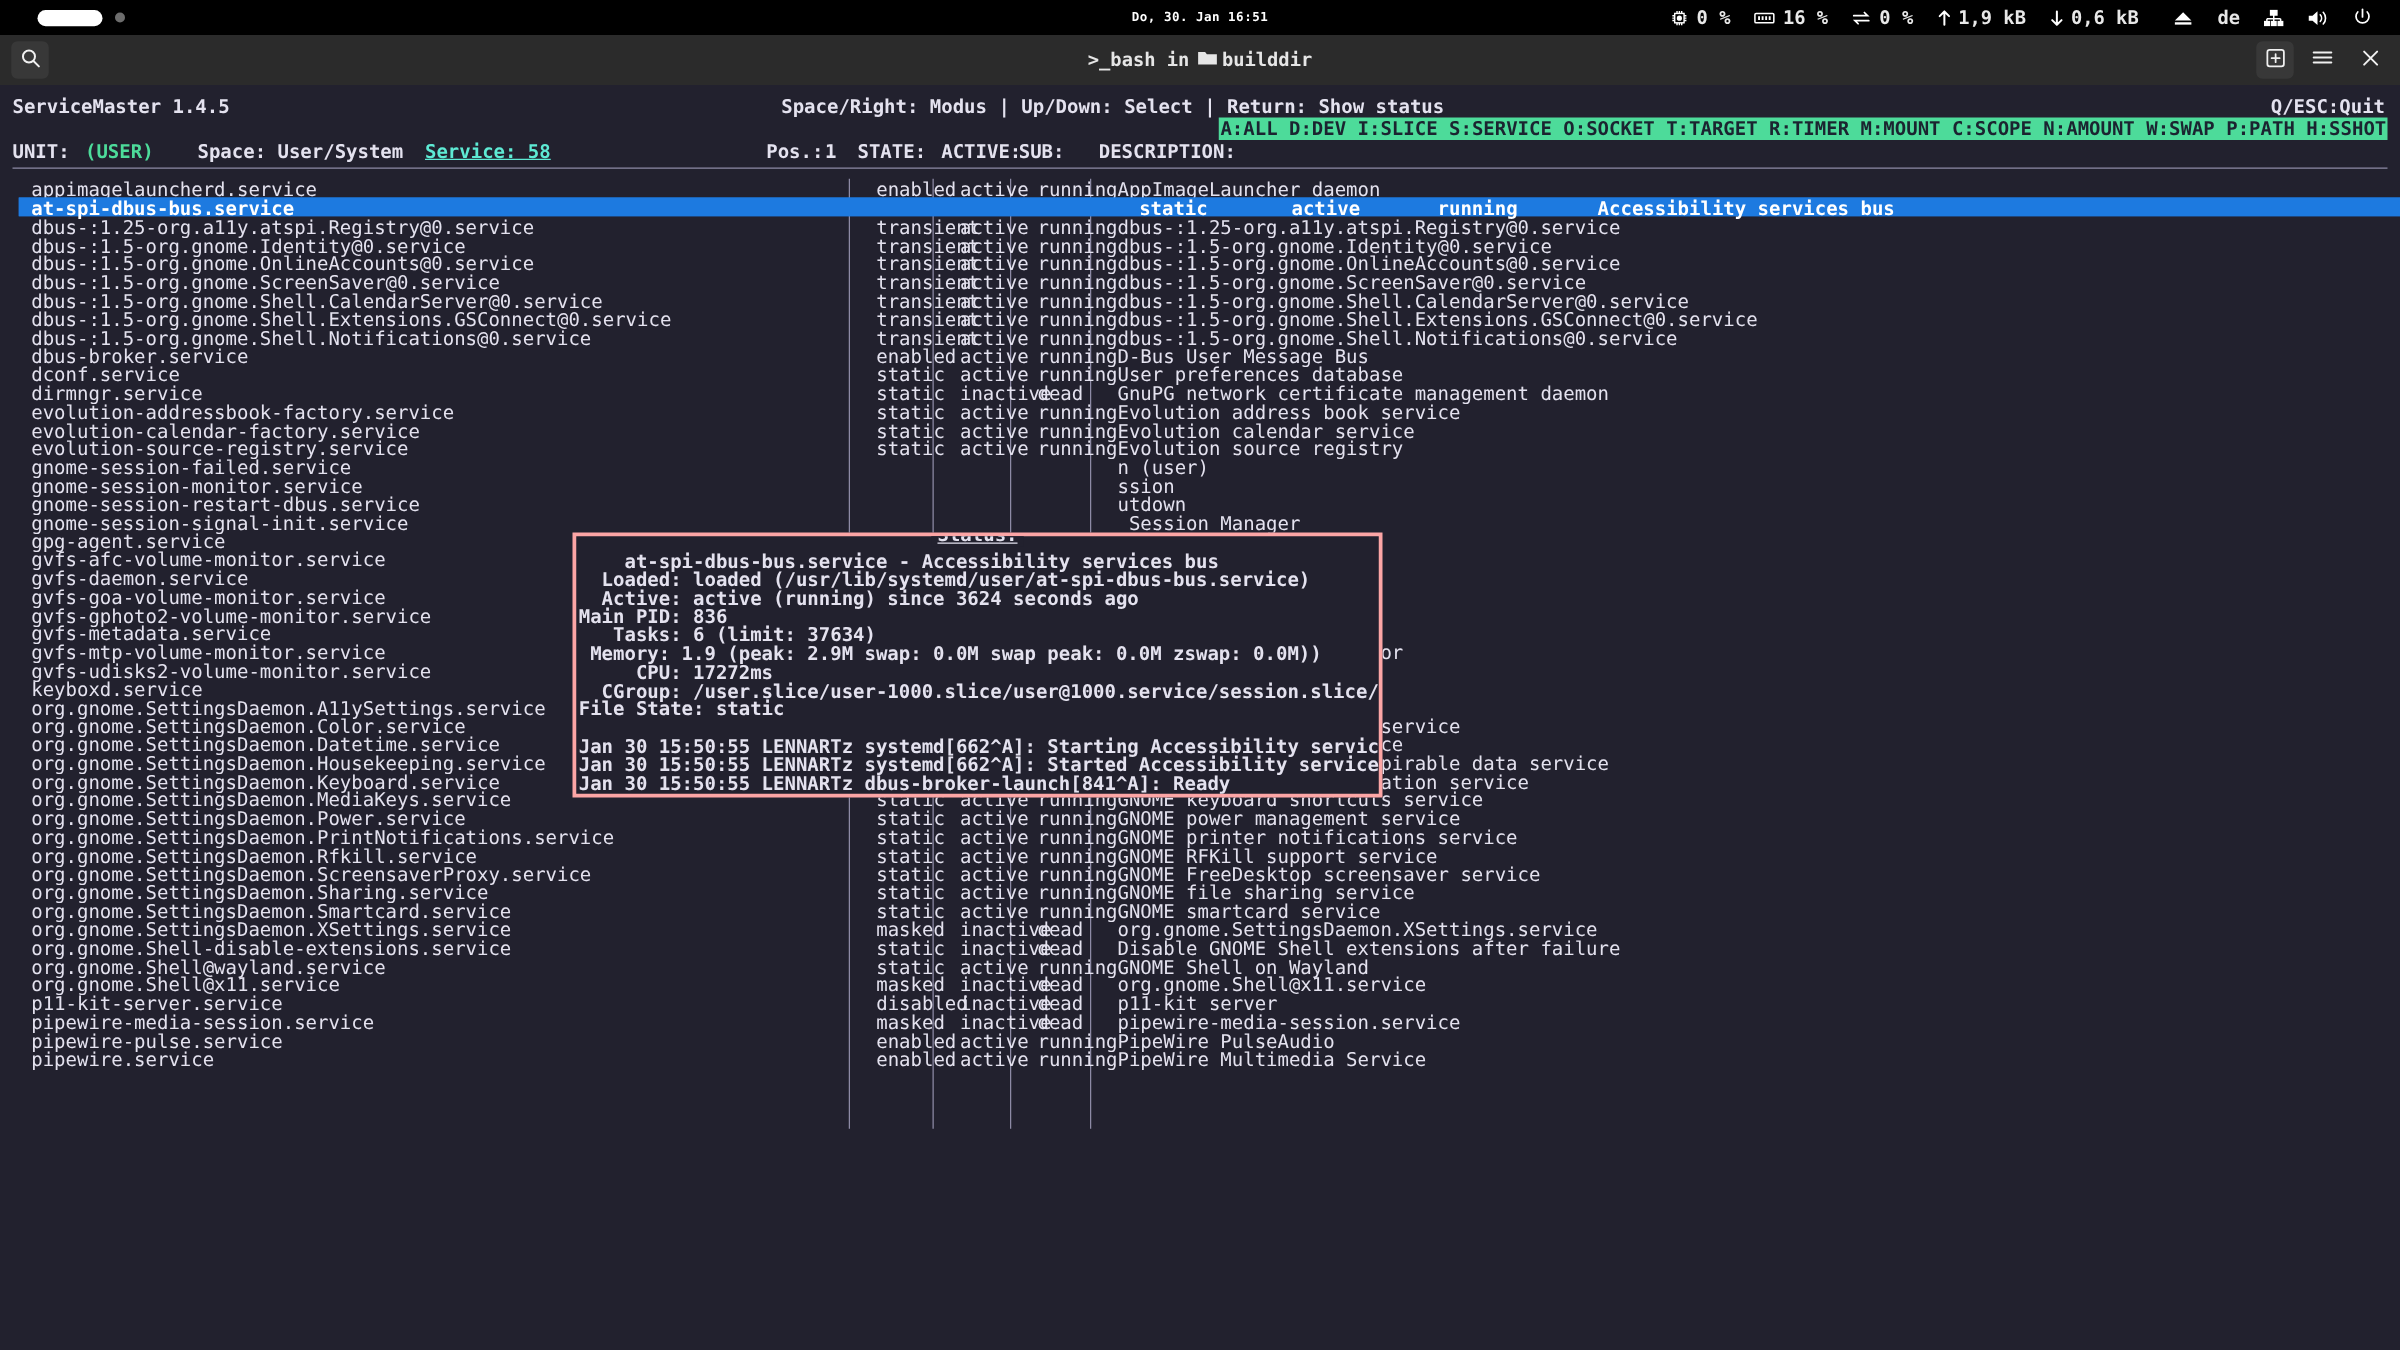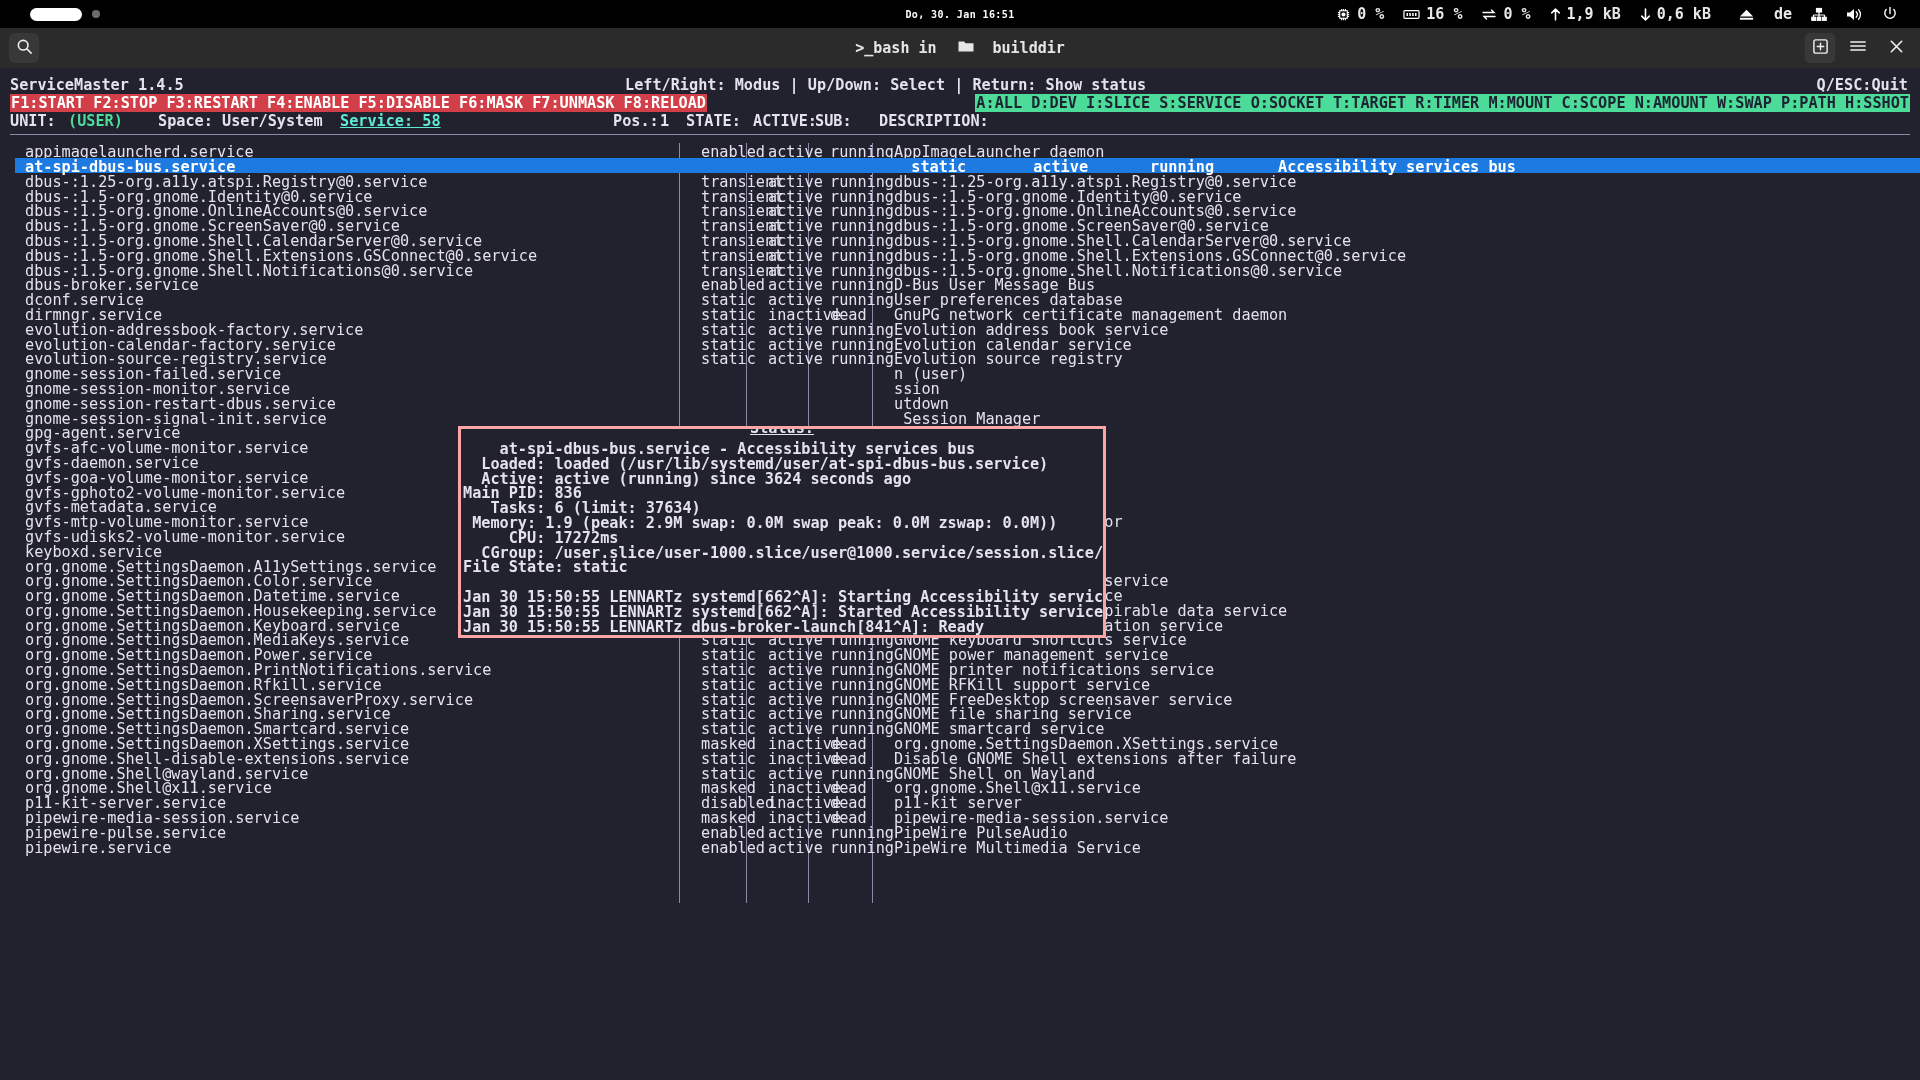--- a/index.html
+++ b/index.html
@@ -47,21 +47,21 @@
     display:flex; align-items:center; justify-content:center;
     background:#383838; cursor:pointer;
   }
   .tbar-btn.flat { background:transparent; }
   #tbar-left { padding-left:5px; display:flex; align-items:center; }
   #tbar-right { margin-left:auto; padding-right:5px; display:flex; align-items:center; }
   #tbar-title {
     position:absolute; left:0; right:0; text-align:center;
     color:#e6e6e6; font-size:15px; font-weight:bold;
     pointer-events:none; display:flex; align-items:center;
-    justify-content:center; gap:15px;
+    justify-content:center; gap:0px;
   }
   .folder-ico { display:inline-block; margin:0 4px 0 6px; vertical-align:-2px; }
   
   #terminal {
     position:absolute; top:68px; left:0;
     width:1920px; height:1012px;
     background:#22212e;
     color:#e4e2ef;
     font-family:"DejaVu Sans Mono", monospace;
     font-size:15.2px;
@@ -257,26 +257,25 @@
         </svg>
       </span>
     </div>
   </div>
 </div>
 
 <div id="terminal">
 
   <div class="hdr-row">
     <span class="abs bold" style="left:10px;">ServiceMaster 1.4.5</span>
-    <span class="abs bold" style="left:625px;">Left/Right: Modus | Up/Down: Select | Return: Show status</span>
+    <span class="abs bold" style="left:625px;">Space/Right: Modus | Up/Down: Select | Return: Show status</span>
     <span class="abs bold" style="right:12px;">Q/ESC:Quit</span>
   </div>
 
   <div class="hdr-row">
-    <span class="abs red-bar" style="left:10px;">F1:START F2:STOP F3:RESTART F4:ENABLE F5:DISABLE F6:MASK F7:UNMASK F8:RELOAD</span>
     <span class="abs green-bar" style="right:10px;">A:ALL D:DEV I:SLICE S:SERVICE O:SOCKET T:TARGET R:TIMER M:MOUNT C:SCOPE N:AMOUNT W:SWAP P:PATH H:SSHOT</span>
   </div>
 
   <div class="hdr-row" style="height:22px;">
     <span class="abs bold" style="left:10px;">UNIT:</span>
     <span class="abs green-txt bold" style="left:68px;">(USER)</span>
     <span class="abs bold" style="left:158px;">Space: User/System</span>
     <span class="abs green-ul" style="left:340px;">Service: 58</span>
     <span class="abs bold" style="left:613px;">Pos.:</span>
     <span class="abs bold" style="left:660px;">1</span>

